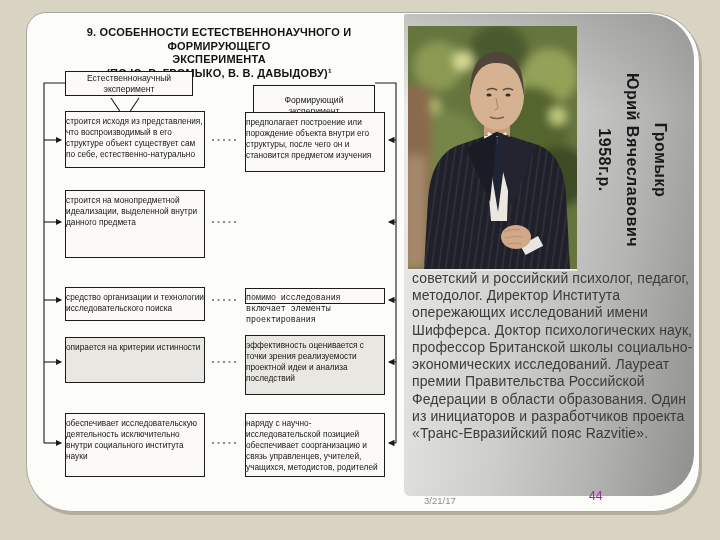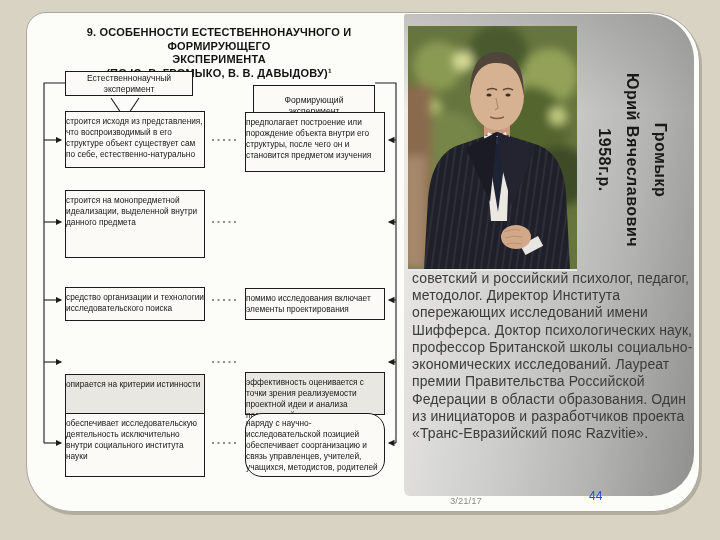--- a/index.html
+++ b/index.html
@@ -14,31 +14,31 @@
          background:linear-gradient(to bottom,rgba(120,120,118,.38),rgba(120,120,118,0) 20%),
                     linear-gradient(100deg,#f0efed 0%,#cdcdcb 45%,#b5b5b3 70%,#8f8f8d 100%);}
   
   .dg-title{left:40px;top:26px;width:358px;text-align:center;font-weight:bold;
             font-size:11px;line-height:13.5px;color:#131313;letter-spacing:.2px;}
   .dbox{background:#fbfaf7;border:1px solid #1c1c1c;color:#161616;
         font-size:8.3px;line-height:1.32;padding:4px 0;box-sizing:border-box;}
   .dhead{background:#fbfaf7;border:1.5px solid #1a1a1a;color:#161616;font-size:8.6px;
          display:flex;align-items:center;justify-content:center;text-align:center;
          line-height:1.25;box-sizing:border-box;padding:1px 19px;}
-  .gray{background:#e9e7e1;margin-top:37px;}
+  .gray{background:#e9e7e1;}
   
   .nameblock{left:577px;top:50px;width:110px;height:220px;}
   .namerot{position:absolute;left:-55px;top:55px;width:220px;height:110px;
            transform:rotate(90deg);display:flex;flex-direction:column;justify-content:center;}
   .nameline{text-align:center;font-weight:bold;font-size:16px;line-height:28px;color:#191919;
             letter-spacing:.5px;white-space:nowrap;}
   .bio{left:412px;top:270px;width:282px;font-size:14px;line-height:1.23;color:#3b3b3b;
        letter-spacing:.1px;}
-  .date{left:424px;top:495px;font-size:9.5px;color:#8c8c88;margin-left:26px;}
-  .pagenum{left:589px;top:489px;font-size:12px;color:#1d4ed8;}
+  .date{left:424px;top:495px;font-size:9.5px;color:#8c8c88;}
+  .pagenum{left:589px;top:489px;font-size:12px;color:#a21caf;}
   .photo{left:408px;top:26px;width:169px;height:243px;border-bottom:2px solid #e9e9e7;}
 </style>
 </head>
 <body>
 
 <div class="stage">
 
   <div class="abs slide"></div>
 
   <div class="abs panel"></div>
@@ -150,20 +150,20 @@
   <div class="abs dhead" style="left:65px;top:71px;width:128px;height:25px;">Естественнонаучный эксперимент</div>
   <div class="abs dhead" style="left:253px;top:85px;width:122px;height:41px;">Формирующий эксперимент</div>
 
   <div class="abs dbox" style="left:65px;top:111px;width:140px;height:57px;">строится исходя из представления, что воспроизводимый в его структуре объект существует сам по себе, естественно-натурально</div>
   <div class="abs dbox" style="left:65px;top:182px;width:140px;height:68px;margin-top:8px;">строится на монопредметной идеализации, выделенной внутри данного предмета</div>
   <div class="abs dbox" style="left:65px;top:287px;width:140px;height:34px;">средство организации и технологии исследовательского поиска</div>
   <div class="abs dbox gray" style="left:65px;top:337px;width:140px;height:46px;">опирается на критерии истинности</div>
   <div class="abs dbox" style="left:65px;top:413px;width:140px;height:64px;">обеспечивает исследовательскую деятельность исключительно внутри социального института науки</div>
 
   <div class="abs dbox" style="left:245px;top:112px;width:140px;height:60px;">предполагает построение или порождение объекта внутри его структуры, после чего он и становится предметом изучения</div>
-  <div class="abs dbox" style="left:245px;top:288px;width:140px;height:32px;">помимо исследования включает элементы проектирования</div>
-  <div class="abs dbox gray" style="left:245px;top:335px;width:140px;height:43px;">эффективность оценивается с точки зрения реализуемости проектной идеи и анализа последствий</div>
-  <div class="abs dbox" style="left:245px;top:413px;width:140px;height:64px;border-radius:17px;">наряду с научно-исследовательской позицией обеспечивает соорганизацию и связь управленцев, учителей, учащихся, методистов, родителей</div>
+  <div class="abs dbox" style="left:245px;top:288px;width:140px;height:16px;font-family:Liberation Mono, monospace;">помимо исследования включает элементы проектирования</div>
+  <div class="abs dbox gray" style="left:245px;top:335px;width:140px;height:60px;">эффективность оценивается с точки зрения реализуемости проектной идеи и анализа последствий</div>
+  <div class="abs dbox" style="left:245px;top:413px;width:140px;height:64px;">наряду с научно-исследовательской позицией обеспечивает соорганизацию и связь управленцев, учителей, учащихся, методистов, родителей</div>
 
   <div class="abs date">3/21/17</div>
   <div class="abs pagenum">44</div>
 
 </div>
 
 </body></html>

